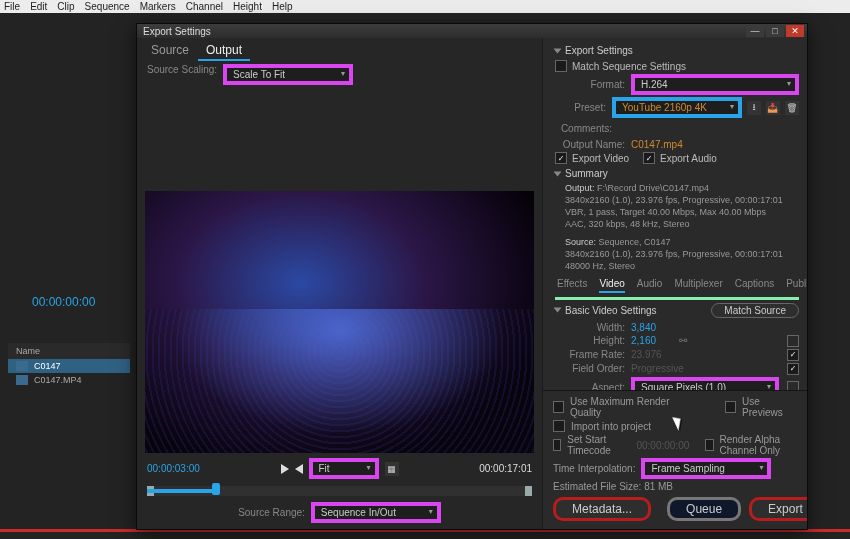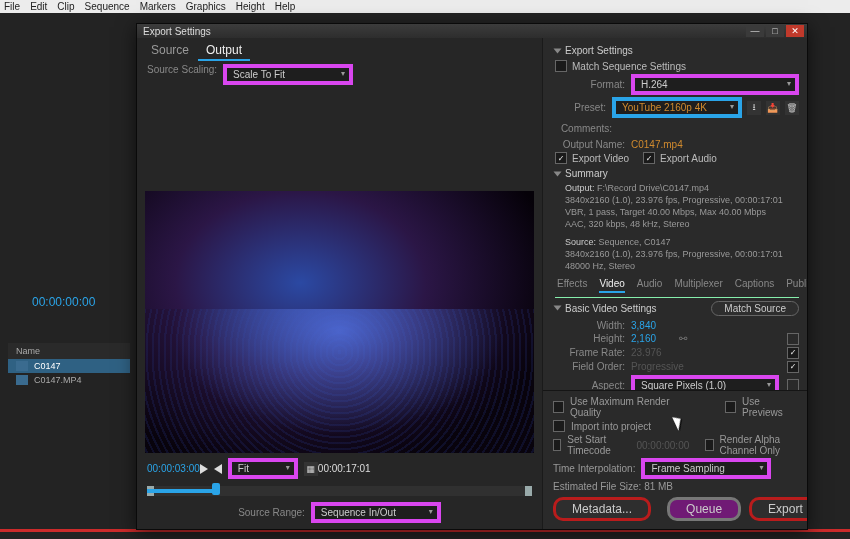--- a/index.html
+++ b/index.html
@@ -29,21 +29,21 @@
   
   .left{width:405px;display:flex;flex-direction:column;background:#262626;border-right:1px solid #1a1a1a}
   .tabs{display:flex;gap:1px;padding:3px 6px 0;font-size:12px}
   .tab{padding:2px 8px;color:#999;border-bottom:1px solid transparent}
   .tab.active{color:#eee;border-bottom:2px solid #2aa4e8}
   .scaling{display:flex;gap:6px;padding:3px 10px 5px;font-size:10px;color:#888}
   .dd{background:#1e1e1e;border:4px solid #d946ef;color:#ccc;padding:1px 16px 1px 6px;min-width:100px;font-size:10px;position:relative}
   .dd::after{content:"▾";position:absolute;right:4px;top:1px;font-size:8px;color:#999}
   .preview{flex:0 0 auto;height:262px;margin:0 8px;background:#000 radial-gradient(ellipse at 40% 35%,#2b49a3 0%,#2b1646 38%,#050108 78%);position:relative;overflow:hidden}
   .crowd{position:absolute;left:0;right:0;bottom:0;height:55%;background:radial-gradient(ellipse at 50% 15%,rgba(80,110,220,.85),rgba(20,10,30,.2) 60%),repeating-radial-gradient(circle at 50% 30%,rgba(40,60,150,.25) 0 2px,rgba(0,0,0,0) 2px 6px)}
-  .transport{display:flex;align-items:center;padding:5px 10px;font-size:10px}
+  .transport{display:flex;align-items:center;justify-content:space-between;padding:5px 10px;font-size:10px}
   .transport .tc{color:#2aa4e8}
   .transport .ctr{display:flex;gap:6px;align-items:center}
   .tri{width:0;height:0;border-style:solid}
   .play{border-width:5px 0 5px 8px;border-color:transparent transparent transparent #ddd}
   .ruler{position:relative;height:10px;margin:2px 10px 0;background:#303030}
   .ruler .prog{position:absolute;left:0;top:3px;height:4px;background:#2aa4e8}
   .ruler .handle{position:absolute;top:-3px;width:8px;height:12px;background:#2aa4e8;margin-left:-4px;border-radius:2px}
   .ruler .mark{position:absolute;top:0;width:7px;height:10px;background:#9aa}
   .srcrange{display:flex;align-items:center;justify-content:center;gap:6px;padding:6px 0;color:#888;font-size:10px}
 
@@ -59,45 +59,45 @@
   .flab{width:70px;text-align:right;color:#888;padding-right:6px}
   .fval{flex:1;display:flex;align-items:center;gap:5px}
   .link{color:#d08a2e;cursor:pointer}
   .blue{color:#2aa4e8}
   .cb{width:10px;height:10px;border:1px solid #666;display:inline-flex;align-items:center;justify-content:center;font-size:8px;color:#eee;background:#1a1a1a}
   .cb.on::before{content:"✓"}
   .dd.full{flex:1}
   .icbtn{width:14px;height:14px;background:#333;display:flex;align-items:center;justify-content:center;font-size:9px;color:#ccc}
   .summary-text{font-size:9px;color:#999;line-height:1.35;padding-left:10px}
   .summary-text b{color:#ccc;font-weight:normal}
-  .tabs2{display:flex;gap:12px;padding:4px 2px;font-size:10px;border-bottom:1px solid #86efac}
+  .tabs2{display:flex;gap:12px;padding:4px 2px;font-size:10px;border-bottom:3px solid #86efac}
   .tabs2 span{color:#888;cursor:pointer}
   .tabs2 span.active{color:#eee;border-bottom:2px solid #2aa4e8;padding-bottom:2px}
   .pill{border:1px solid #666;border-radius:10px;padding:1px 12px;font-size:10px;color:#ccc;background:#2e2e2e}
   .endcb{width:10px;height:10px;border:1px solid #666;margin-left:8px}
 
   
   .bottom{border-top:1px solid #151515;padding:4px 10px 8px;font-size:10px;color:#999}
   .brow{display:flex;align-items:center;gap:6px;padding:1px 0}
   .btns{display:flex;gap:8px;align-items:center;margin-top:4px}
   .btn{border:3px solid #b91c1c;border-radius:10px;padding:2px 16px;color:#ccc;background:#2e2e2e;font-size:12px}
-  .btn.primary{background:#701a75;border-color:#777}
+  .btn.primary{background:#0f172a;border-color:#777}
   .cursor{position:absolute;left:675px;top:415px;width:10px;height:14px;pointer-events:none}
   .cursor::before{content:"";position:absolute;border-left:7px solid #fff;border-top:5px solid transparent;border-bottom:10px solid transparent;transform:rotate(-25deg);filter:drop-shadow(1px 1px 0 #000)}
 </style>
 </head>
 <body>
 
 <div class="menubar">
   <span>File</span>
   <span>Edit</span>
   <span>Clip</span>
   <span>Sequence</span>
   <span>Markers</span>
-  <span>Graphics</span>
+  <span>Channel</span>
   <span>Height</span>
   <span>Help</span>
 </div>
 
 <div class="app-bg">
   <div class="bg-timecode">00:00:00:00</div>
   <div class="bg-panel">
     <div class="hrd">
         <span>Name</span>
       </div>

